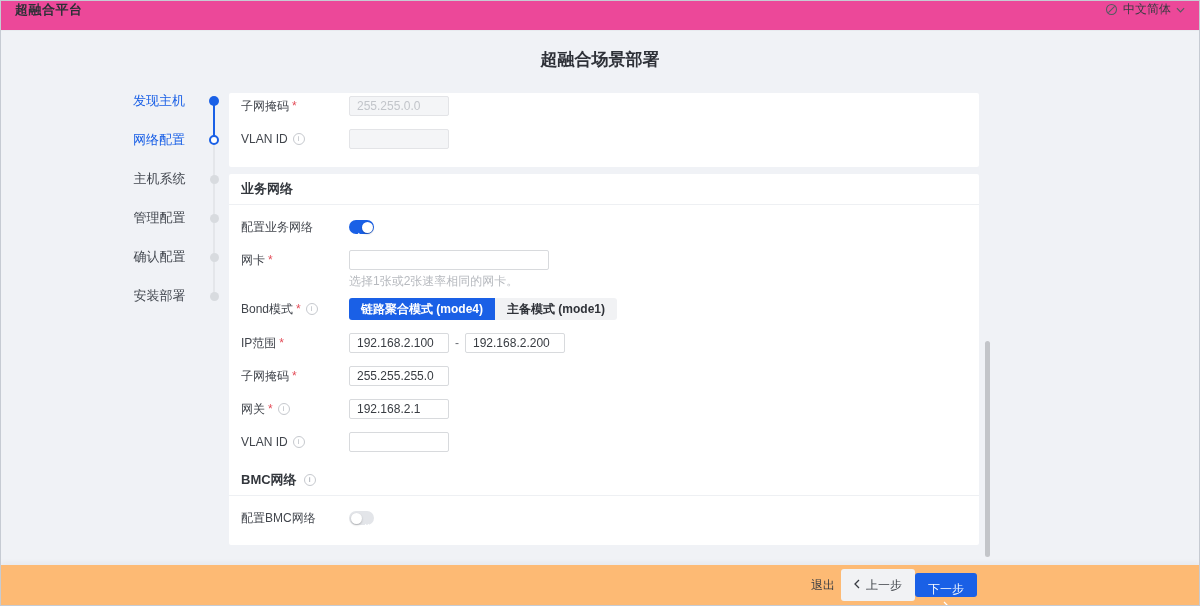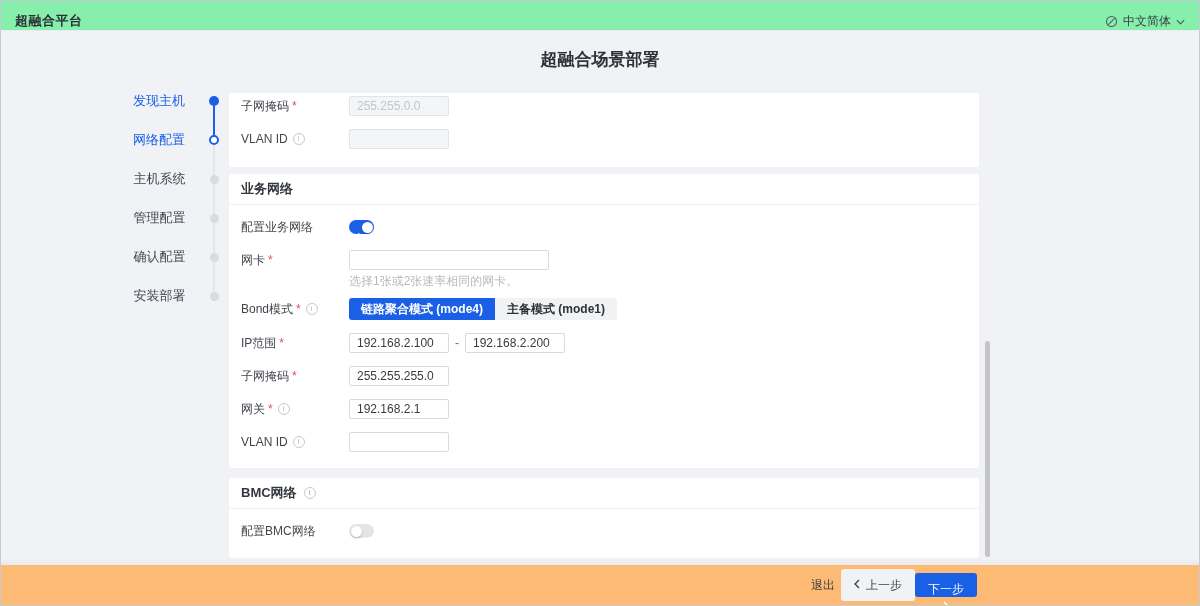--- a/index.html
+++ b/index.html
@@ -4,21 +4,21 @@
 <style>
   :root{
     --primary:#1a60e6;
     --danger:#e34d59;
   }
   html,body{margin:0;padding:0;background:#fff;}
   body{font-family:"Liberation Sans","DejaVu Sans",sans-serif;}
   .app{position:relative;width:1200px;height:606px;box-sizing:border-box;border:1px solid #c6cbd3;overflow:hidden;background:#f0f2f6;}
 
   
-  .topbar{position:absolute;top:0;left:0;right:0;height:30px;background:#86efac;border-bottom:1px solid #e8ebef;display:flex;align-items:flex-end;justify-content:space-between;padding:0 14px;box-sizing:border-box;z-index:5;}
+  .topbar{position:absolute;top:0;left:0;right:0;height:30px;background:#ec4899;border-bottom:1px solid #e8ebef;display:flex;align-items:flex-start;justify-content:space-between;padding:0 14px;box-sizing:border-box;z-index:5;}
   .brand{font-size:13px;font-weight:700;color:#2c3036;letter-spacing:.5px;}
   .lang{display:inline-flex;align-items:center;gap:5px;font-size:12px;color:#383c42;cursor:pointer;}
   .lang svg{display:block;}
 
   
   .page-title{position:absolute;top:47px;left:0;width:100%;text-align:center;font-size:17px;font-weight:600;color:#2e3138;}
 
   
   .stepper{position:absolute;left:146px;top:93px;width:72px;}
   .step-line{position:absolute;right:4px;top:7px;width:2px;height:195px;background:#e4e6ea;}
@@ -28,21 +28,21 @@
   .step.done .step-label,.step.current .step-label{color:var(--primary);}
   .step-dot{flex:none;width:10px;height:10px;border-radius:50%;background:#d8dbdf;position:relative;z-index:2;box-sizing:border-box;}
   .step.done .step-dot{background:var(--primary);}
   .step.current .step-dot{background:#fff;border:2.5px solid var(--primary);}
   .step.pending .step-dot{width:9px;height:9px;margin-right:.5px;}
 
   
   .card{position:absolute;left:228px;width:750px;background:#fff;border-radius:2px;box-sizing:border-box;}
   #card-mgmt{top:92px;height:74px;padding:3px 12px 0;}
   #card-business{top:173px;height:294px;}
-  #card-bmc{top:477px;height:80px;}
+  #card-bmc{top:464px;height:80px;}
   .section-head{height:30px;display:flex;align-items:center;padding:0 12px;border-bottom:1px solid #eef0f3;font-size:13px;font-weight:700;color:#33373d;}
   .card-body{padding:12px 12px 0;}
   .form-row{display:flex;align-items:center;margin-bottom:13px;min-height:20px;}
   .form-row.tight{margin-bottom:4px;}
   .field-label{width:108px;flex:none;font-size:12px;color:#41454c;display:flex;align-items:center;}
   .req{color:var(--danger);margin-left:3px;font-size:12px;}
   .info-icon{display:inline-flex;align-items:center;justify-content:center;width:12px;height:12px;box-sizing:border-box;border:1px solid #c6c9ce;border-radius:50%;color:#b9bdc3;font-size:8px;line-height:1;margin-left:5px;font-style:normal;cursor:pointer;}
   .section-head .info-icon{margin-left:7px;}
 
   .ipt{height:20px;box-sizing:border-box;border:1px solid #d8dadd;border-radius:2px;font-size:12px;padding:0 7px;color:#383c42;width:100px;background:#fff;font-family:inherit;outline:none;}

